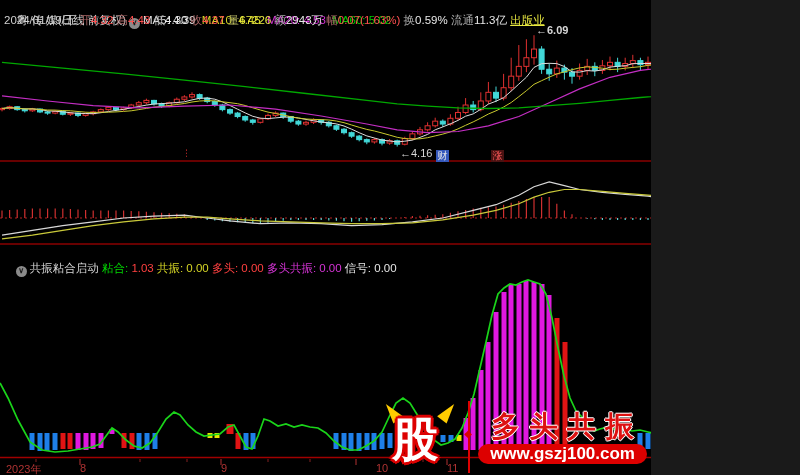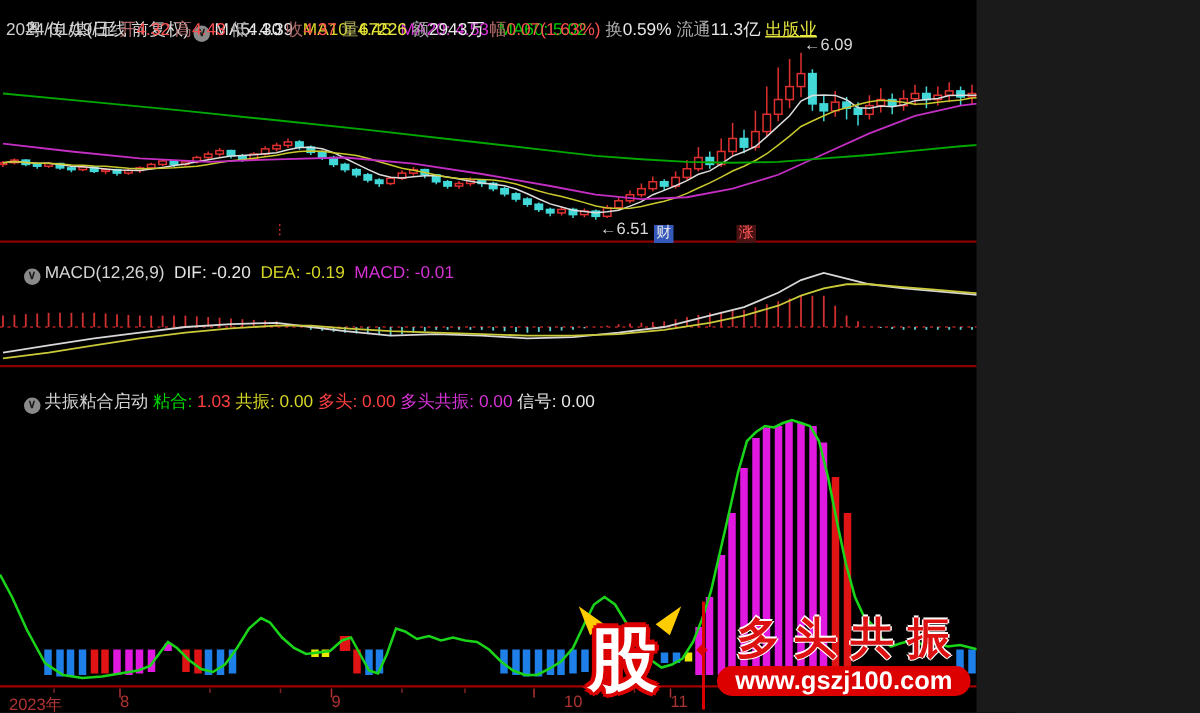--- a/index.html
+++ b/index.html
@@ -443,29 +443,26 @@
       </g>
     </svg>
 
   <div class="trow" style="left:4px;top:2px;">
     <span><span style="color: rgb(214, 214, 214);">粤 传 媒(日线 前复权)</span></span><span class="ic">∨</span><span><span style="color: rgb(230, 230, 230);">MA5: 4.39  </span><span style="color: rgb(214, 214, 38);">MA10: 4.45  </span><span style="color: rgb(214, 51, 214);">MA20: 4.53  </span><span style="color: rgb(0, 204, 0);">MA60: 5.02</span></span>
   </div>
 
   <div class="trow" style="left:4px;top:14px;"><span style="color: rgb(208, 208, 208);">2024/01/19/五 </span><span style="color: rgb(170, 102, 102);">开</span><span style="color: rgb(255, 80, 80);">4.32 </span><span style="color: rgb(170, 102, 102);">高</span><span style="color: rgb(255, 80, 80);">4.43 </span><span style="color: rgb(170, 170, 170);">低</span><span style="color: rgb(232, 232, 232);">4.30 </span><span style="color: rgb(170, 102, 102);">收</span><span style="color: rgb(255, 80, 80);">4.37 </span><span style="color: rgb(176, 176, 96);">量</span><span style="color: rgb(232, 232, 64);">67226 </span><span style="color: rgb(170, 170, 170);">额</span><span style="color: rgb(232, 232, 232);">2943万 </span><span style="color: rgb(170, 102, 102);">幅</span><span style="color: rgb(255, 80, 80);">0.07(1.63%) </span><span style="color: rgb(170, 170, 170);">换</span><span style="color: rgb(232, 232, 232);">0.59% </span><span style="color: rgb(170, 170, 170);">流通</span><span style="color: rgb(232, 232, 232);">11.3亿 </span><span style="color: rgb(232, 232, 64); text-decoration: underline;">出版业</span></div>
 
   <span class="tiny-mark" style="left:182px;top:149px;">⋮</span>
-  <span class="plabel" style="left:400px;top:147px;">←6.51</span>
+  <span class="plabel" style="left:400px;top:147px;">←4.16</span>
   <span class="badge badge-cai" style="left:436px;top:150px;">财</span>
   <span class="badge badge-zhang" style="left:491px;top:150px;">涨</span>
-  <span class="plabel" style="left:536px;top:24px;">←6.09</span>
+  <span class="plabel" style="left:536px;top:24px;font-weight:bold;">←6.09</span>
   <div class="green-tag" style="left:781px;top:150px;"></div>
 
-  <div class="trow" style="left:3px;top:164px;">
-    <span class="ic" style="margin-left:0;">∨</span><span><span style="color: rgb(214, 214, 214);">MACD(12,26,9)  </span><span style="color: rgb(230, 230, 230);">DIF: -0.20  </span><span style="color: rgb(214, 214, 38);">DEA: -0.19  </span><span style="color: rgb(214, 51, 214);">MACD: -0.01</span></span>
-  </div>
 
   <div class="trow" style="left:3px;top:250px;">
     <span class="ic" style="margin-left:0;">∨</span><span><span style="color: rgb(214, 214, 214);">共振粘合启动 </span><span style="color: rgb(0, 216, 0);">粘合: </span><span style="color: rgb(255, 64, 64);">1.03 </span><span style="color: rgb(214, 214, 38);">共振: 0.00 </span><span style="color: rgb(255, 64, 64);">多头: 0.00 </span><span style="color: rgb(214, 51, 214);">多头共振: 0.00 </span><span style="color: rgb(230, 230, 230);">信号: 0.00</span></span>
   </div>
 
   <div id="axis-labels">
       <span class="axis-label" style="left: 6px; top: 462px;">2023年</span>
       <span class="axis-label" style="left: 80px; top: 462px;">8</span>
       <span class="axis-label" style="left: 221px; top: 462px;">9</span>
       <span class="axis-label" style="left: 376px; top: 462px;">10</span>

